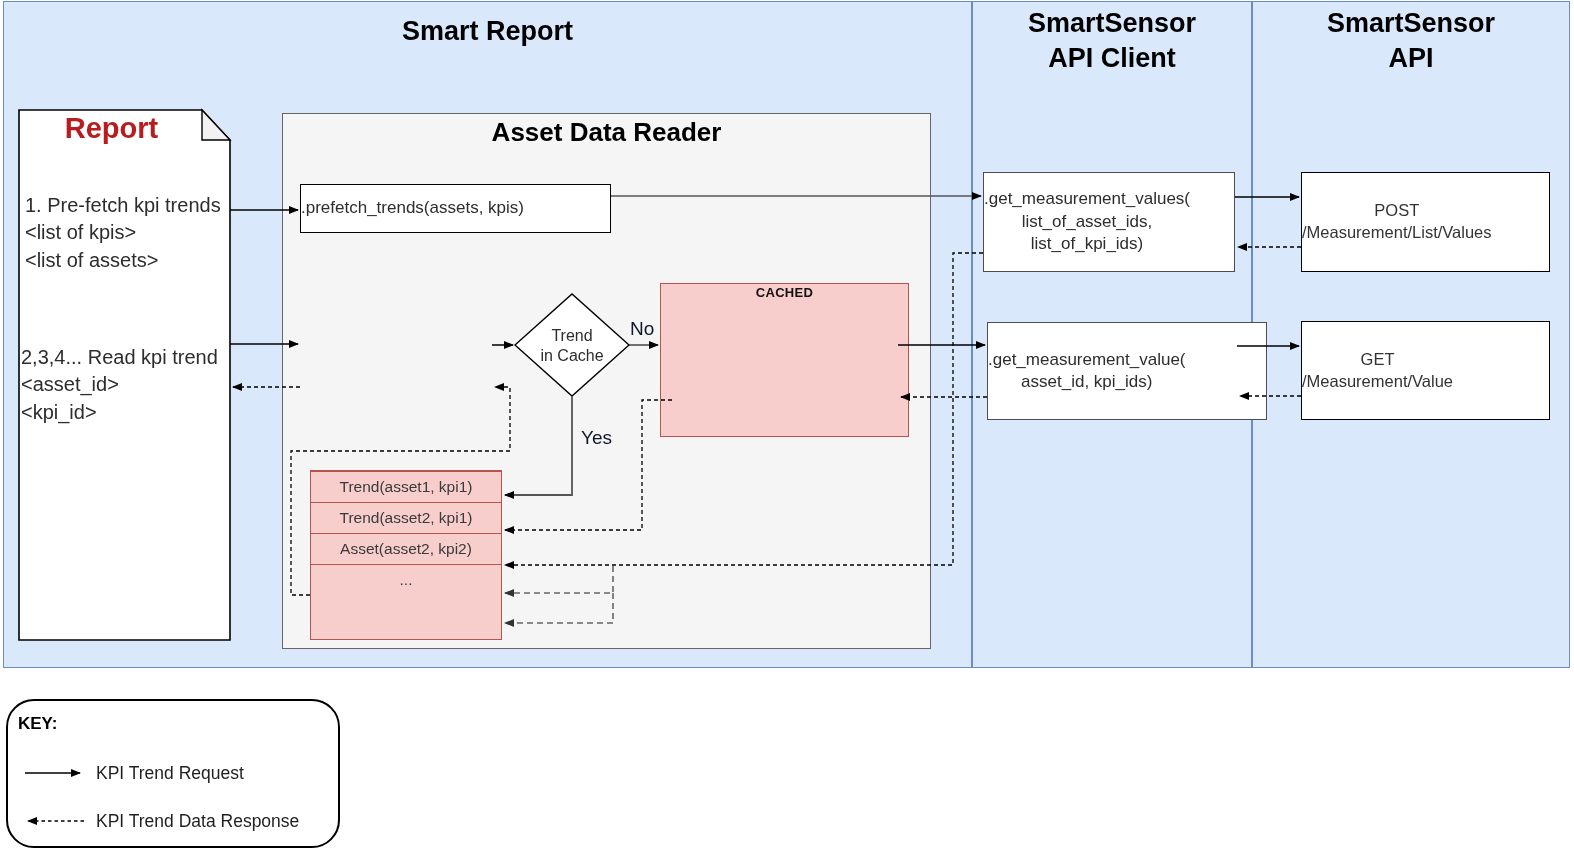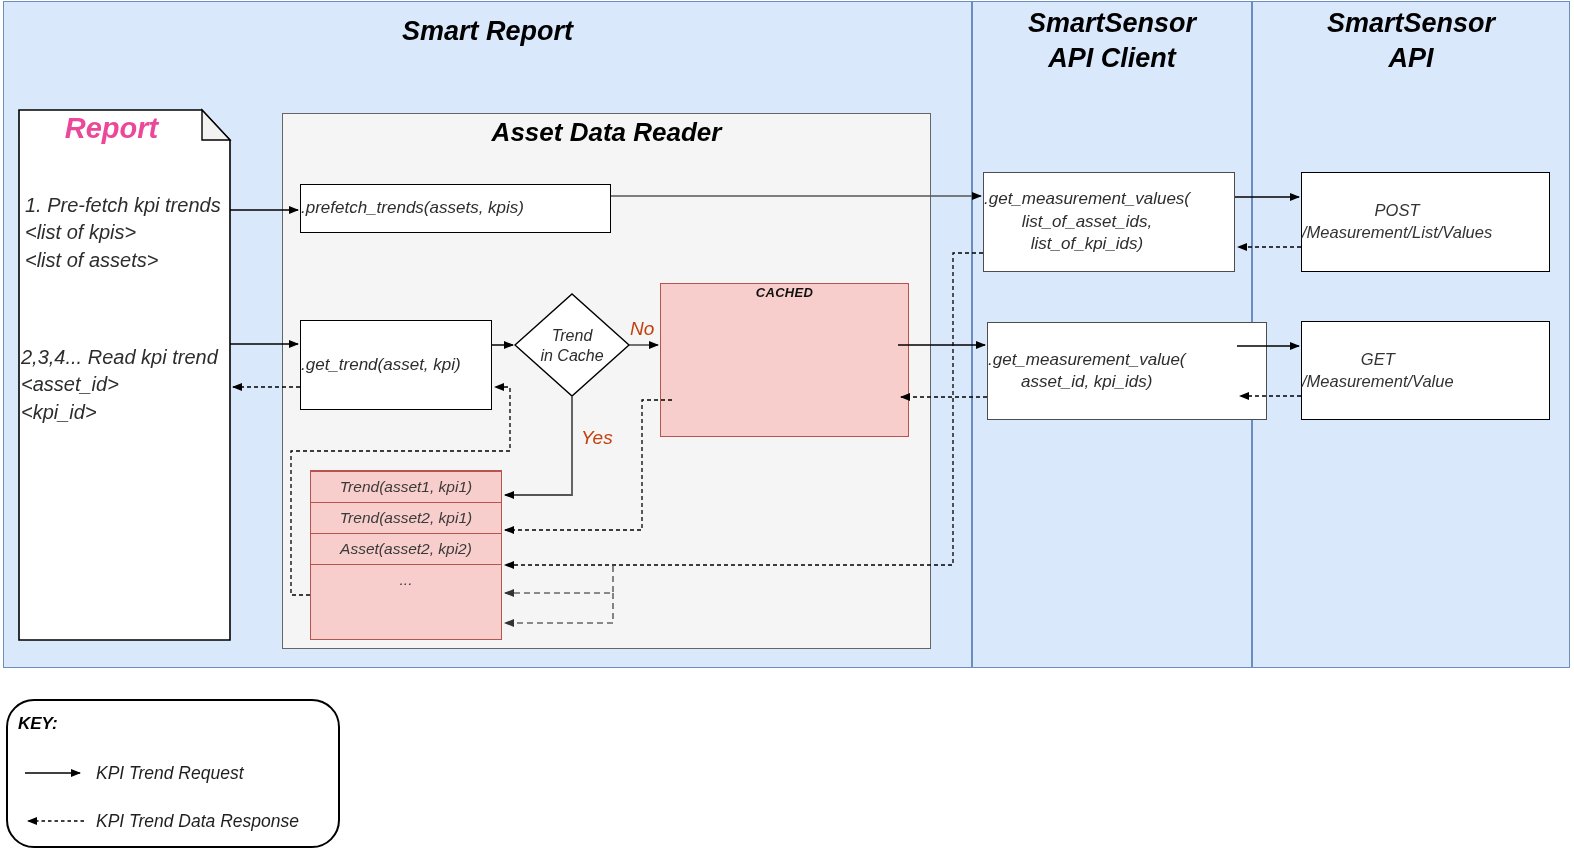--- a/index.html
+++ b/index.html
@@ -5,21 +5,21 @@
   :root{
     --lane-fill:#dae8fc; --lane-border:#6c8ebf;
     --panel-fill:#f5f5f5; --panel-border:#666666;
     --pink-fill:#f8cecc; --pink-border:#b85450;
     --box-fill:#ffffff; --box-border:#000000;
     --ink:#1a1a1a;
   }
   html,body{margin:0;padding:0;background:#ffffff;}
   .canvas{position:relative;width:1574px;height:851px;background:#ffffff;
           font-family:"Liberation Sans","DejaVu Sans",sans-serif;color:var(--ink);overflow:hidden;}
-  .abs{position:absolute;box-sizing:border-box;font-style:italic;}
+  .abs{position:absolute;box-sizing:border-box;}
   .pre{white-space:pre-line;}
   .center{text-align:center;}
 
   .lane{background:var(--lane-fill);border:1.5px solid var(--lane-border);}
   .lane-title{font-weight:bold;font-size:27px;line-height:1.3;text-align:center;color:#000;}
 
   .panel{background:var(--panel-fill);border:1.5px solid var(--panel-border);}
   .panel-title{font-weight:bold;font-size:26px;text-align:center;color:#000;}
 
   .node{background:var(--box-fill);border:1.5px solid var(--box-border);
@@ -31,23 +31,23 @@
   .cached-tag{font-weight:bold;font-size:13px;letter-spacing:.3px;text-align:center;color:#111;}
 
   .cache{background:var(--pink-fill);border:1.6px solid var(--pink-border);}
   .cache-title{height:50px;display:flex;align-items:center;justify-content:center;
                font-size:25px;color:#000;}
   .cache-row{height:30px;border-top:1.4px solid var(--pink-border);
              display:flex;align-items:center;justify-content:center;
              font-size:15.5px;color:#3a3a3a;}
 
   .doc-text{font-size:20px;line-height:1.37;color:#2d2d2d;margin-top:12px;}
-  .doc-title{font-weight:bold;font-size:29px;text-align:center;color:#ec4899;}
+  .doc-title{font-weight:bold;font-size:29px;text-align:center;color:#b91c1c;}
 
-  .branch-label{font-size:19px;color:#c2410c;}
+  .branch-label{font-size:19px;color:#0f172a;}
 
   .keybox{background:#fff;border:2px solid #000;border-radius:28px;}
   .key-title{font-weight:bold;font-size:17px;color:#000;}
   .key-label{font-size:17.5px;color:#1f1f1f;text-align:right;}
 
   svg{position:absolute;left:0;top:0;pointer-events:none;}
 </style>
 </head>
 <body>
 
@@ -77,23 +77,20 @@
 &lt;list of kpis&gt;
 &lt;list of assets&gt;</div>
   <div class="abs doc-text pre" style="left:21px;top:332px;width:205px;">2,3,4... Read kpi trend
 &lt;asset_id&gt;
 &lt;kpi_id&gt;</div>
 
   <div class="abs node" style="left:300px;top:184px;width:311px;height:49px;">
     <span>.prefetch_trends(assets, kpis)</span>
   </div>
 
-  <div class="abs node" style="left:300px;top:320px;width:192px;height:90px;">
-    <span>.get_trend(asset, kpi)</span>
-  </div>
 
   <div class="abs center pre" style="left:522px;top:326px;width:100px;font-size:16px;line-height:1.25;color:#2d2d2d;">Trend
 in Cache</div>
   <div class="abs branch-label" style="left:630px;top:318px;">No</div>
   <div class="abs branch-label" style="left:581px;top:427px;">Yes</div>
 
   <div class="abs pinkwrap" style="left:660px;top:283px;width:249px;height:154px;"></div>
   <div class="abs cached-tag" style="left:660px;top:285px;width:249px;">CACHED</div>
 
   <div class="abs cache" style="left:310px;top:470px;width:192px;height:170px;">

